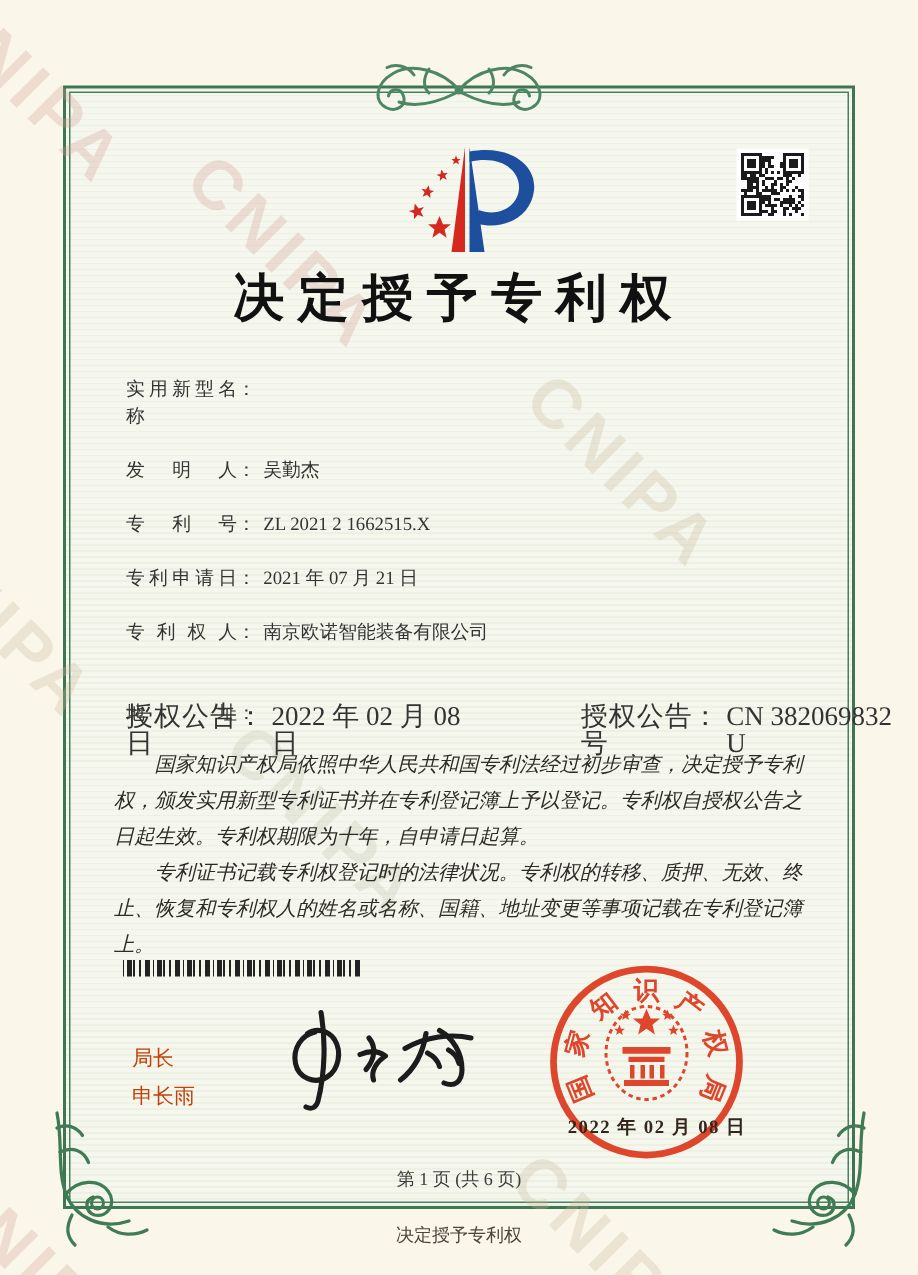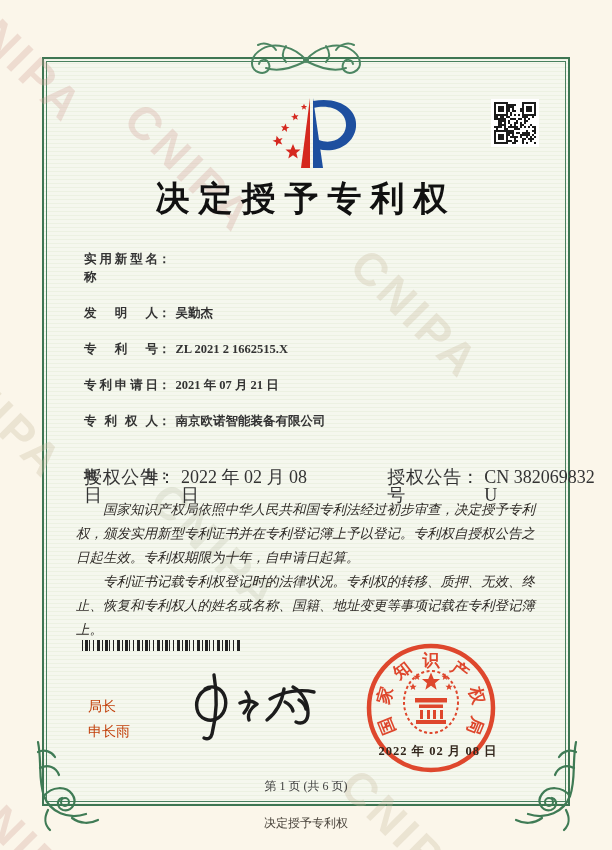--- a/index.html
+++ b/index.html
@@ -37,21 +37,21 @@
   .logo{position:absolute;left:252px;top:94px;}
   .qr{position:absolute;left:491px;top:99px;width:48px;height:48px;background:#fff;
       display:grid;grid-template-columns:repeat(21,1fr);grid-template-rows:repeat(21,1fr);
       padding:3px;box-sizing:border-box;}
   .qr i{display:block;}
   .qr i.on{background:#1b1b1b;}
   .cert-title{position:absolute;left:0;top:176px;width:612px;text-align:center;
       font-size:34px;font-weight:bold;letter-spacing:9px;color:#111;}
   
   .fields{position:absolute;left:84px;top:250px;width:470px;font-size:12.5px;color:#333;}
-  .field-row{display:flex;line-height:18px;margin-bottom:18px;align-items:flex-start;font-weight:bold;}
+  .field-row{display:flex;line-height:18px;margin-bottom:18px;align-items:flex-start;}
   .fields .field-row:last-child{margin-bottom:2px;margin-top:36px;}
   .field-label{display:inline-block;width:74px;text-align:justify;text-align-last:justify;flex:none;}
   .field-colon{flex:none;}
   .field-value{margin-left:5px;max-width:362px;word-break:break-all;}
   .grant-row{position:absolute;left:84px;top:468px;font-size:18px;color:#333;line-height:18px;display:flex;}
   .grant-row .pair{display:flex;}
   .grant-row .pair+.pair{margin-left:58px;justify-content:space-between;}
   
   .bodytext{position:absolute;left:76px;top:498px;width:462px;
       font-size:13.5px;line-height:1.78;font-style:italic;color:#2e2a26;}

